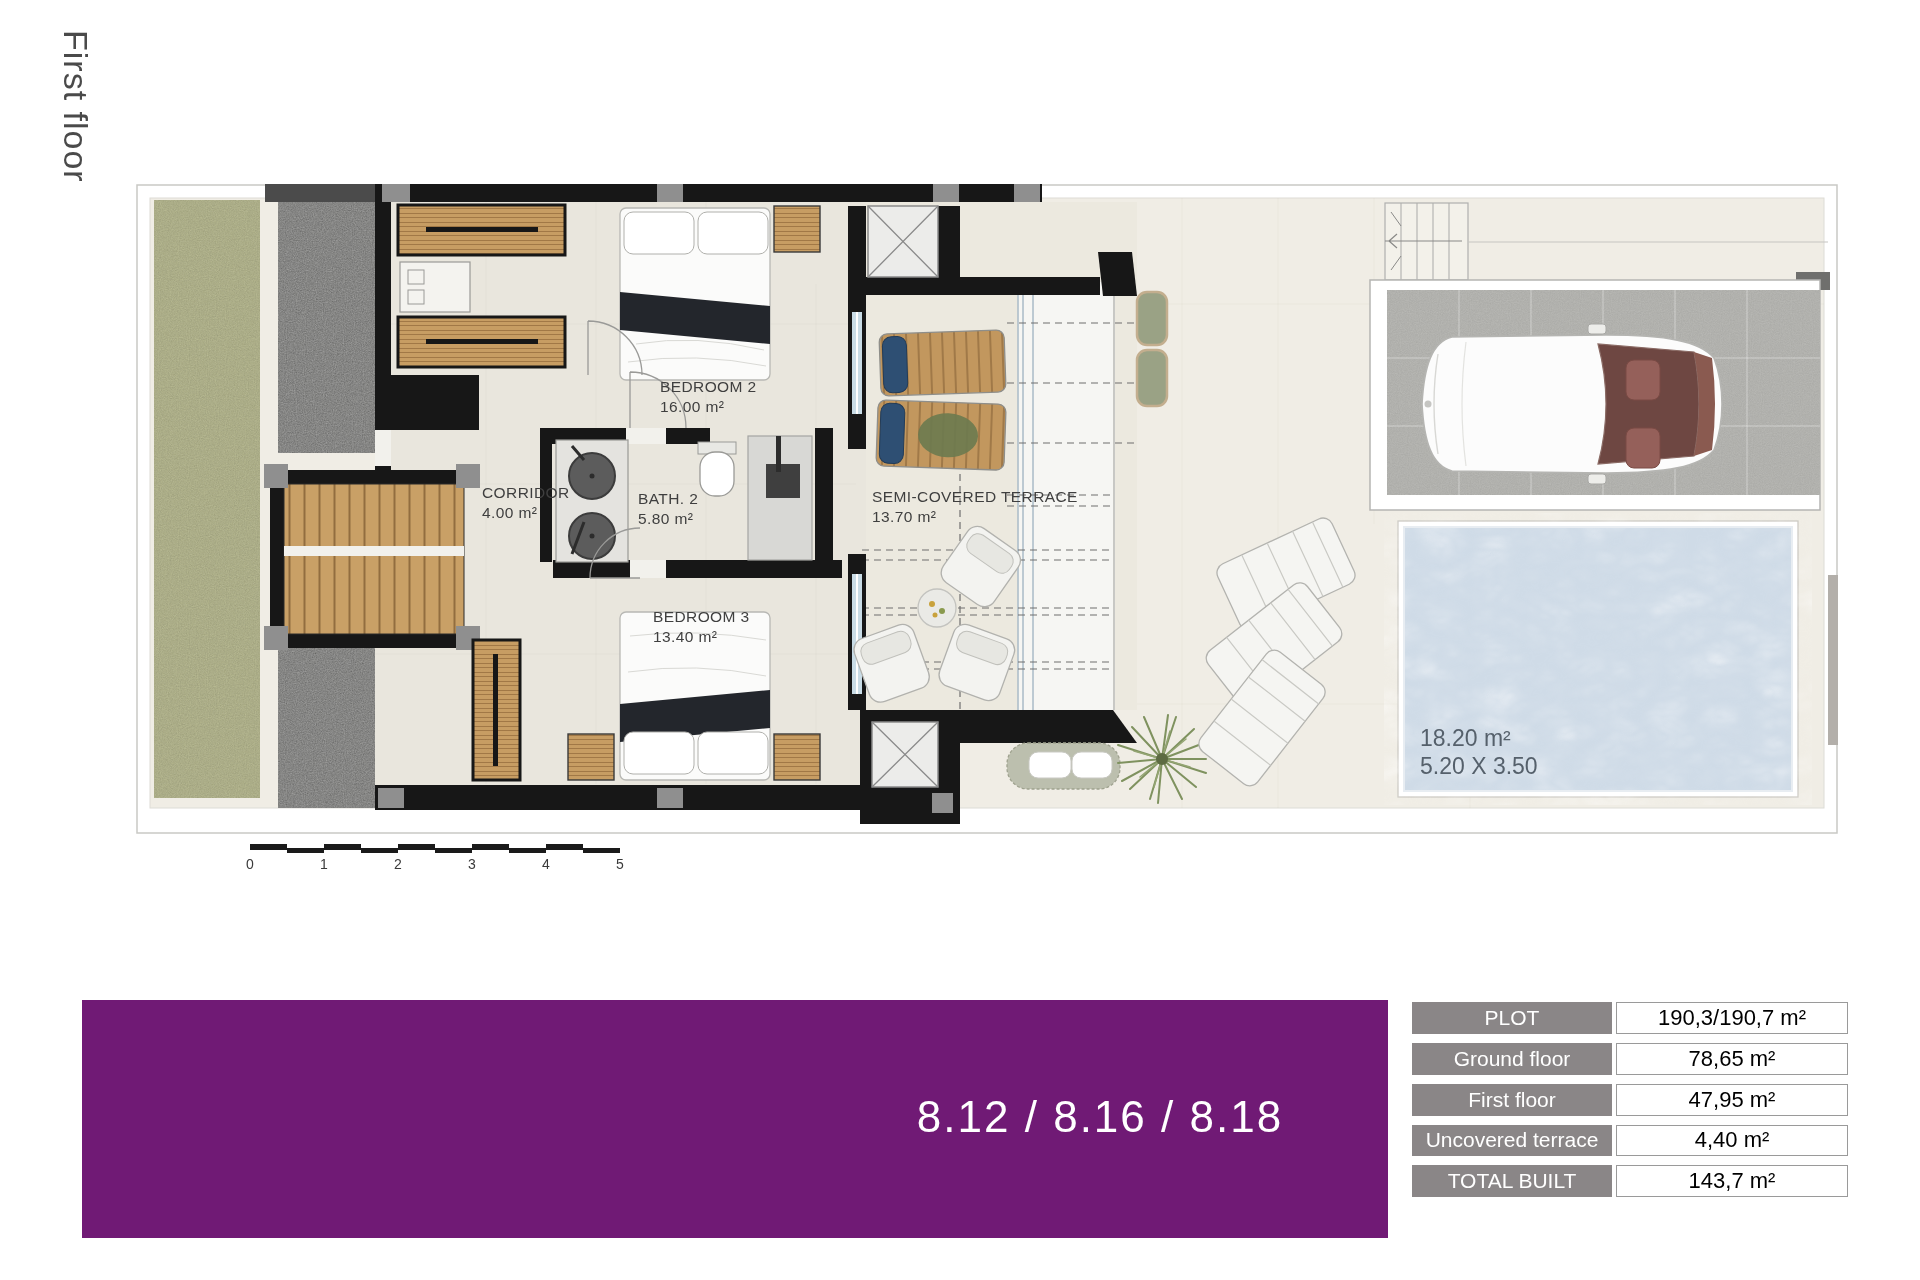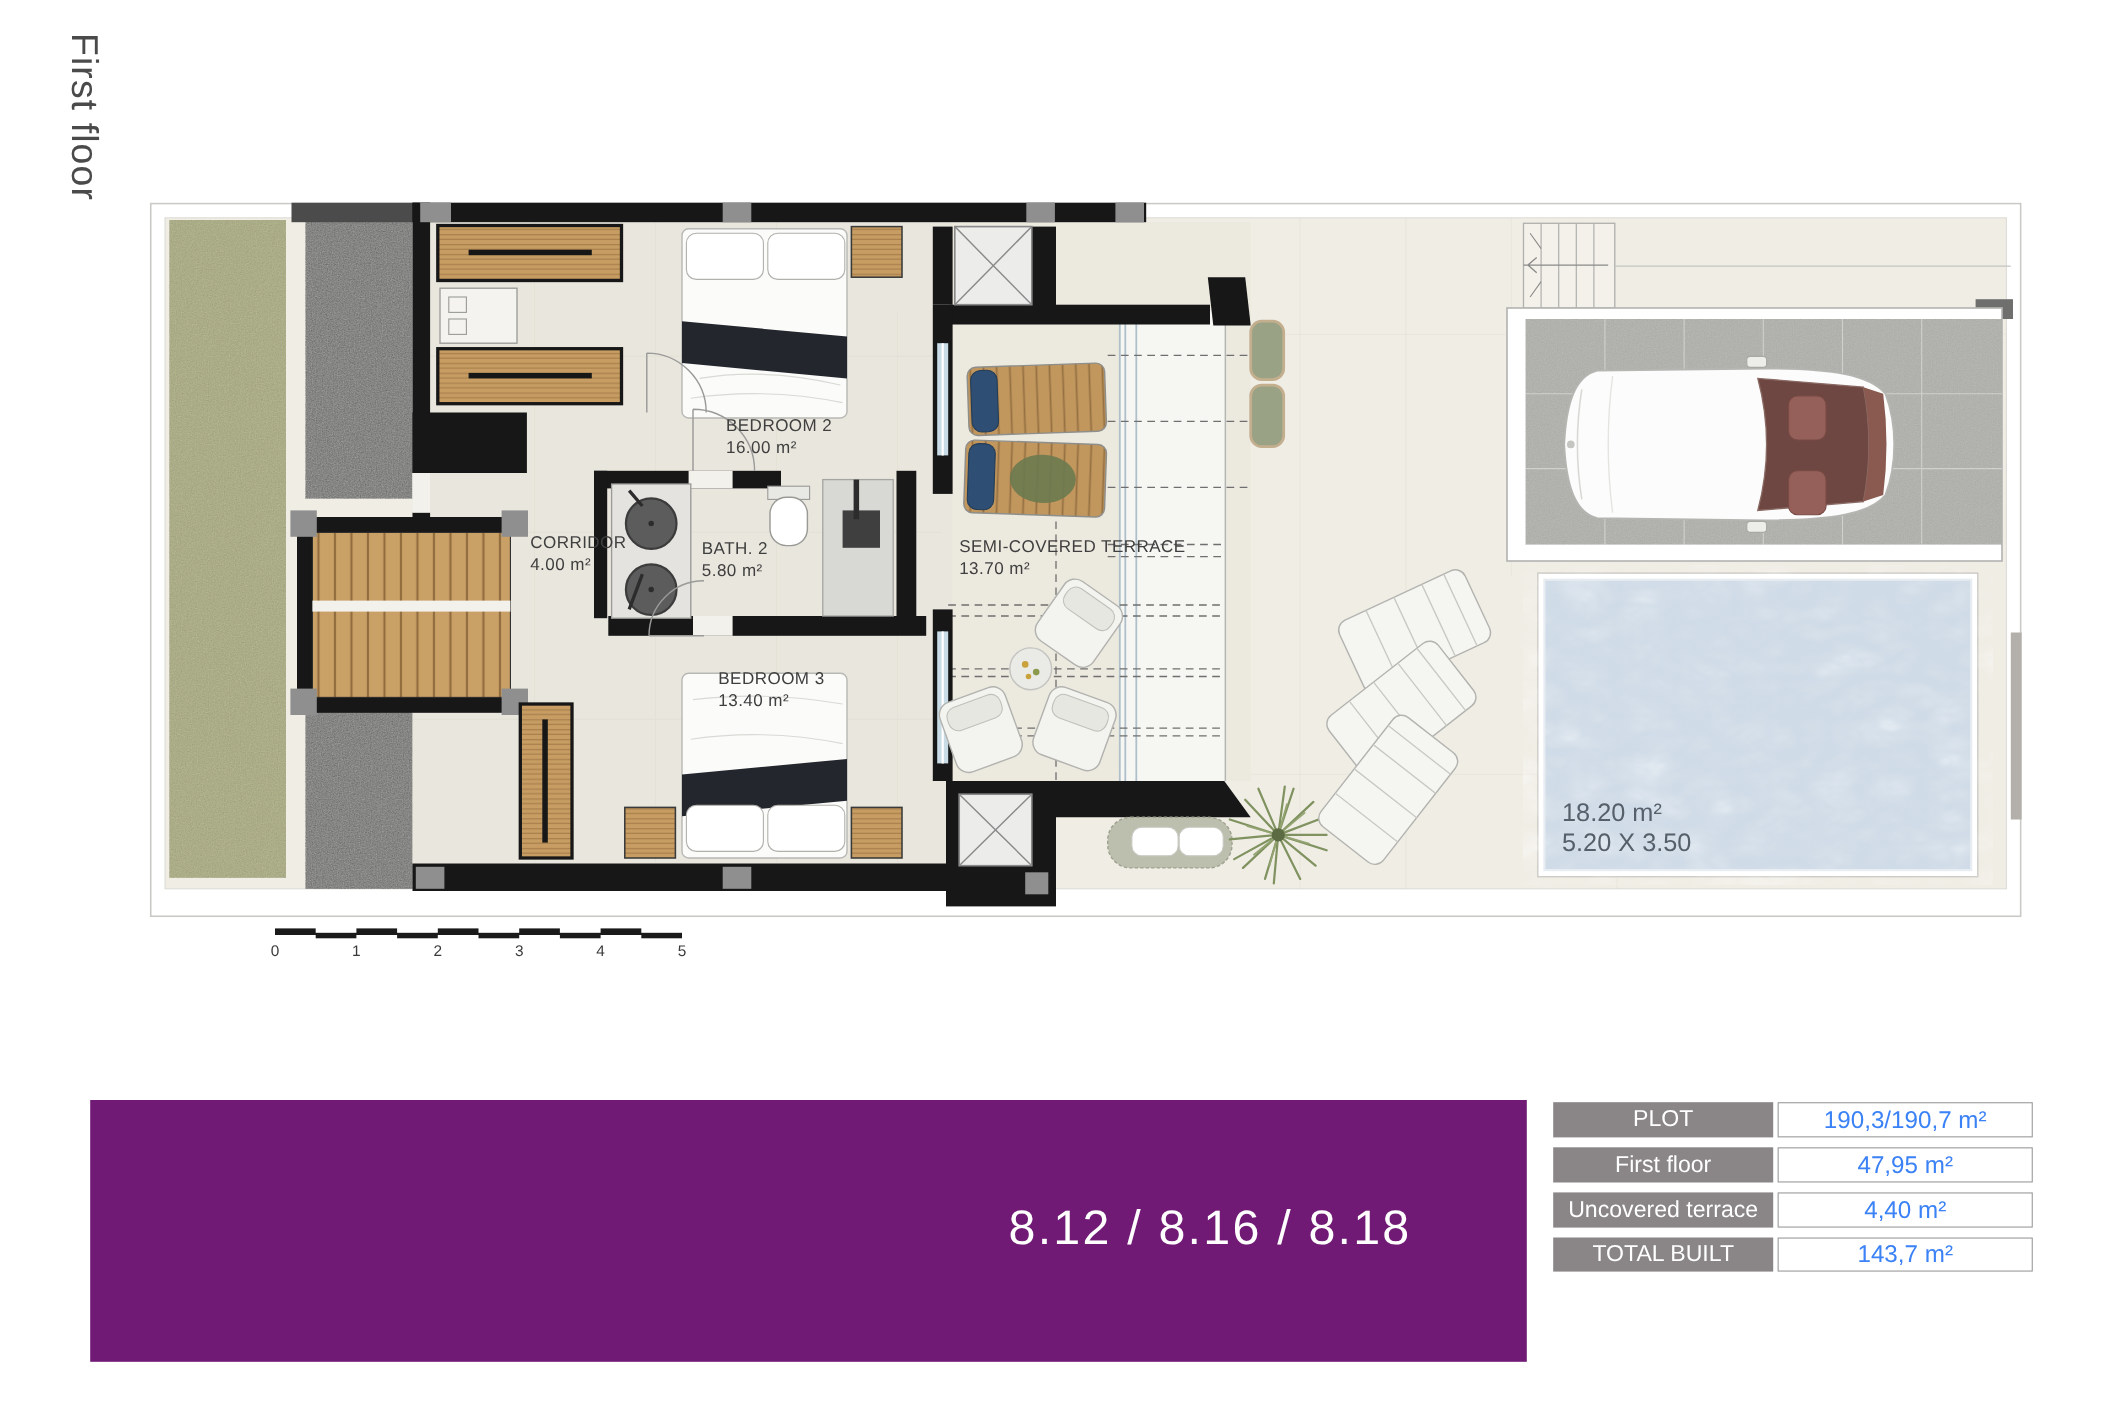--- a/index.html
+++ b/index.html
@@ -20,21 +20,21 @@
   
   .banner{position:absolute;left:82px;top:1000px;width:1306px;height:238px;background:#701a75;}
   .banner .units{position:absolute;left:1018px;top:50%;transform:translate(-50%,-54%);
        font-size:44px;font-weight:400;color:#ffffff;letter-spacing:2px;white-space:nowrap;}
   .areas-table{position:absolute;left:1412px;top:1002px;width:436px;height:236px;
        display:grid;grid-template-rows:repeat(6,1fr);row-gap:9px;}
   .areas-table .row{display:grid;grid-template-columns:200px 1fr;column-gap:4px;}
   .areas-table .lbl{background:#8a8687;color:#ffffff;display:flex;align-items:center;
        justify-content:center;font-size:21px;gap:5px;}
   .areas-table .lbl .note{font-size:14px;}
-  .areas-table .val{background:#ffffff;border:1.5px solid #9a9a9a;color:#3b82f6;
+  .areas-table .val{background:#ffffff;border:1.5px solid #9a9a9a;color:#000000;
        display:flex;align-items:center;justify-content:center;font-size:22px;}
   .areas-table .row.total .lbl, .areas-table .row.total .val{font-weight:normal;}
   svg text{font-family:"Liberation Sans", sans-serif;}
 </style>
 </head>
 <body>
 
 <div class="floor-title">First floor</div>
 
 <div class="plan-wrap">
@@ -390,20 +390,26 @@
 
 <div class="areas-table">
   <div class="row">
     <div class="lbl">
         <span>PLOT</span>
       </div>
     <div class="val">190,3/190,7 m²</div>
   </div>
   <div class="row">
     <div class="lbl">
+        <span>Ground floor</span>
+      </div>
+    <div class="val">78,65 m²</div>
+  </div>
+  <div class="row">
+    <div class="lbl">
         <span>First floor</span>
       </div>
     <div class="val">47,95 m²</div>
   </div>
   <div class="row">
     <div class="lbl">
         <span>Uncovered terrace</span>
       </div>
     <div class="val">4,40 m²</div>
   </div>

